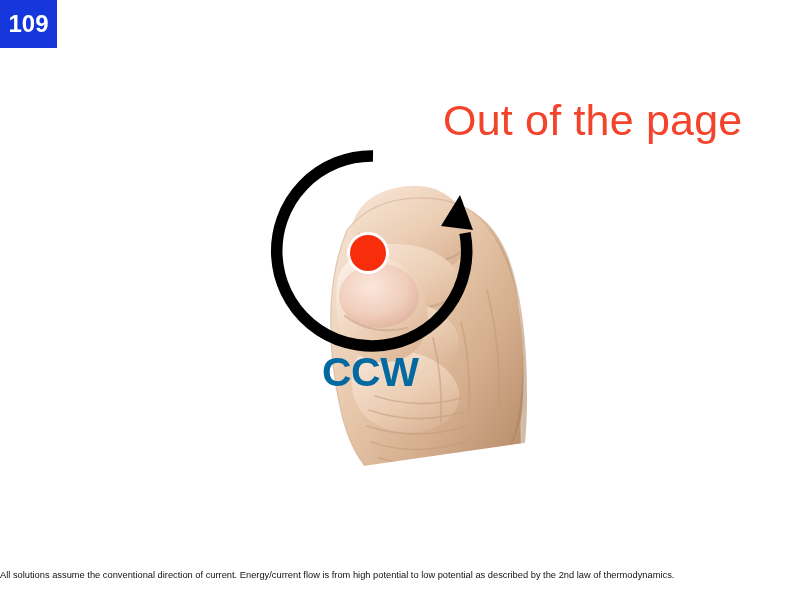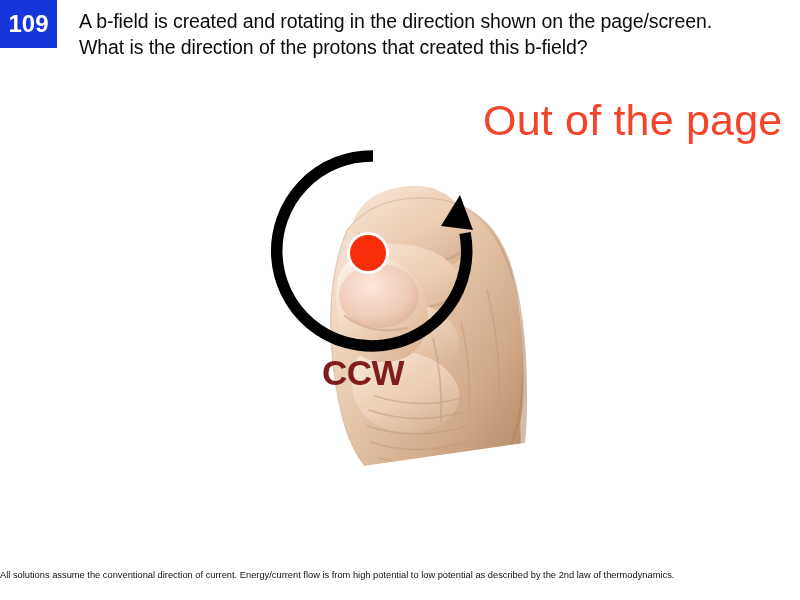--- a/index.html
+++ b/index.html
@@ -58,21 +58,20 @@
     position: absolute;
     left: 443px;
     top: 97px;
     color: #F4432B;
     font-size: 43px;
     line-height: 46px;
     font-weight: normal;
     letter-spacing: 0.2px;
     font-family: "Liberation Sans", sans-serif;
     white-space: nowrap;
-    margin-left: 40px;
   }
 
   
   #hand-figure {
     position: absolute;
     left: 255px;
     top: 110px;
     width: 290px;
     height: 390px;
   }
@@ -86,24 +85,24 @@
     width: 290px;
     height: 390px;
     pointer-events: none;
   }
   #annotation svg { display:block; width: 290px; height: 390px; overflow: visible; }
 
   #ccw-label {
     position: absolute;
     left: 322px;
     top: 352px;
-    font-size: 35px;
+    font-size: 41px;
     line-height: 41px;
     font-weight: bold;
-    color: #7f1d1d;
+    color: #0369a1;
     font-family: "Liberation Sans", sans-serif;
     letter-spacing: -0.5px;
     white-space: nowrap;
   }
 
   
   #footer {
     position: absolute;
     left: 0;
     top: 570px;
@@ -116,21 +115,20 @@
 </style>
 </head>
 <body>
 
 <div id="slide">
 
   <div id="badge">
     <span id="badge-label">109</span>
   </div>
 
-  <div id="question">A b-field is created and rotating in the direction shown on the page/screen. What is the direction of the protons that created this b-field?</div>
 
   <div id="answer">Out of the page</div>
 
   <div id="hand-figure">
     <svg id="hand-svg" viewBox="0 0 290 390" xmlns="http://www.w3.org/2000/svg">
       <defs>
         <linearGradient id="skinMain" x1="0.18" y1="0.1" x2="0.95" y2="0.85">
           <stop offset="0%" stop-color="#F3DECB"></stop>
           <stop offset="38%" stop-color="#E6C6A9"></stop>
           <stop offset="72%" stop-color="#D3AC8B"></stop>

